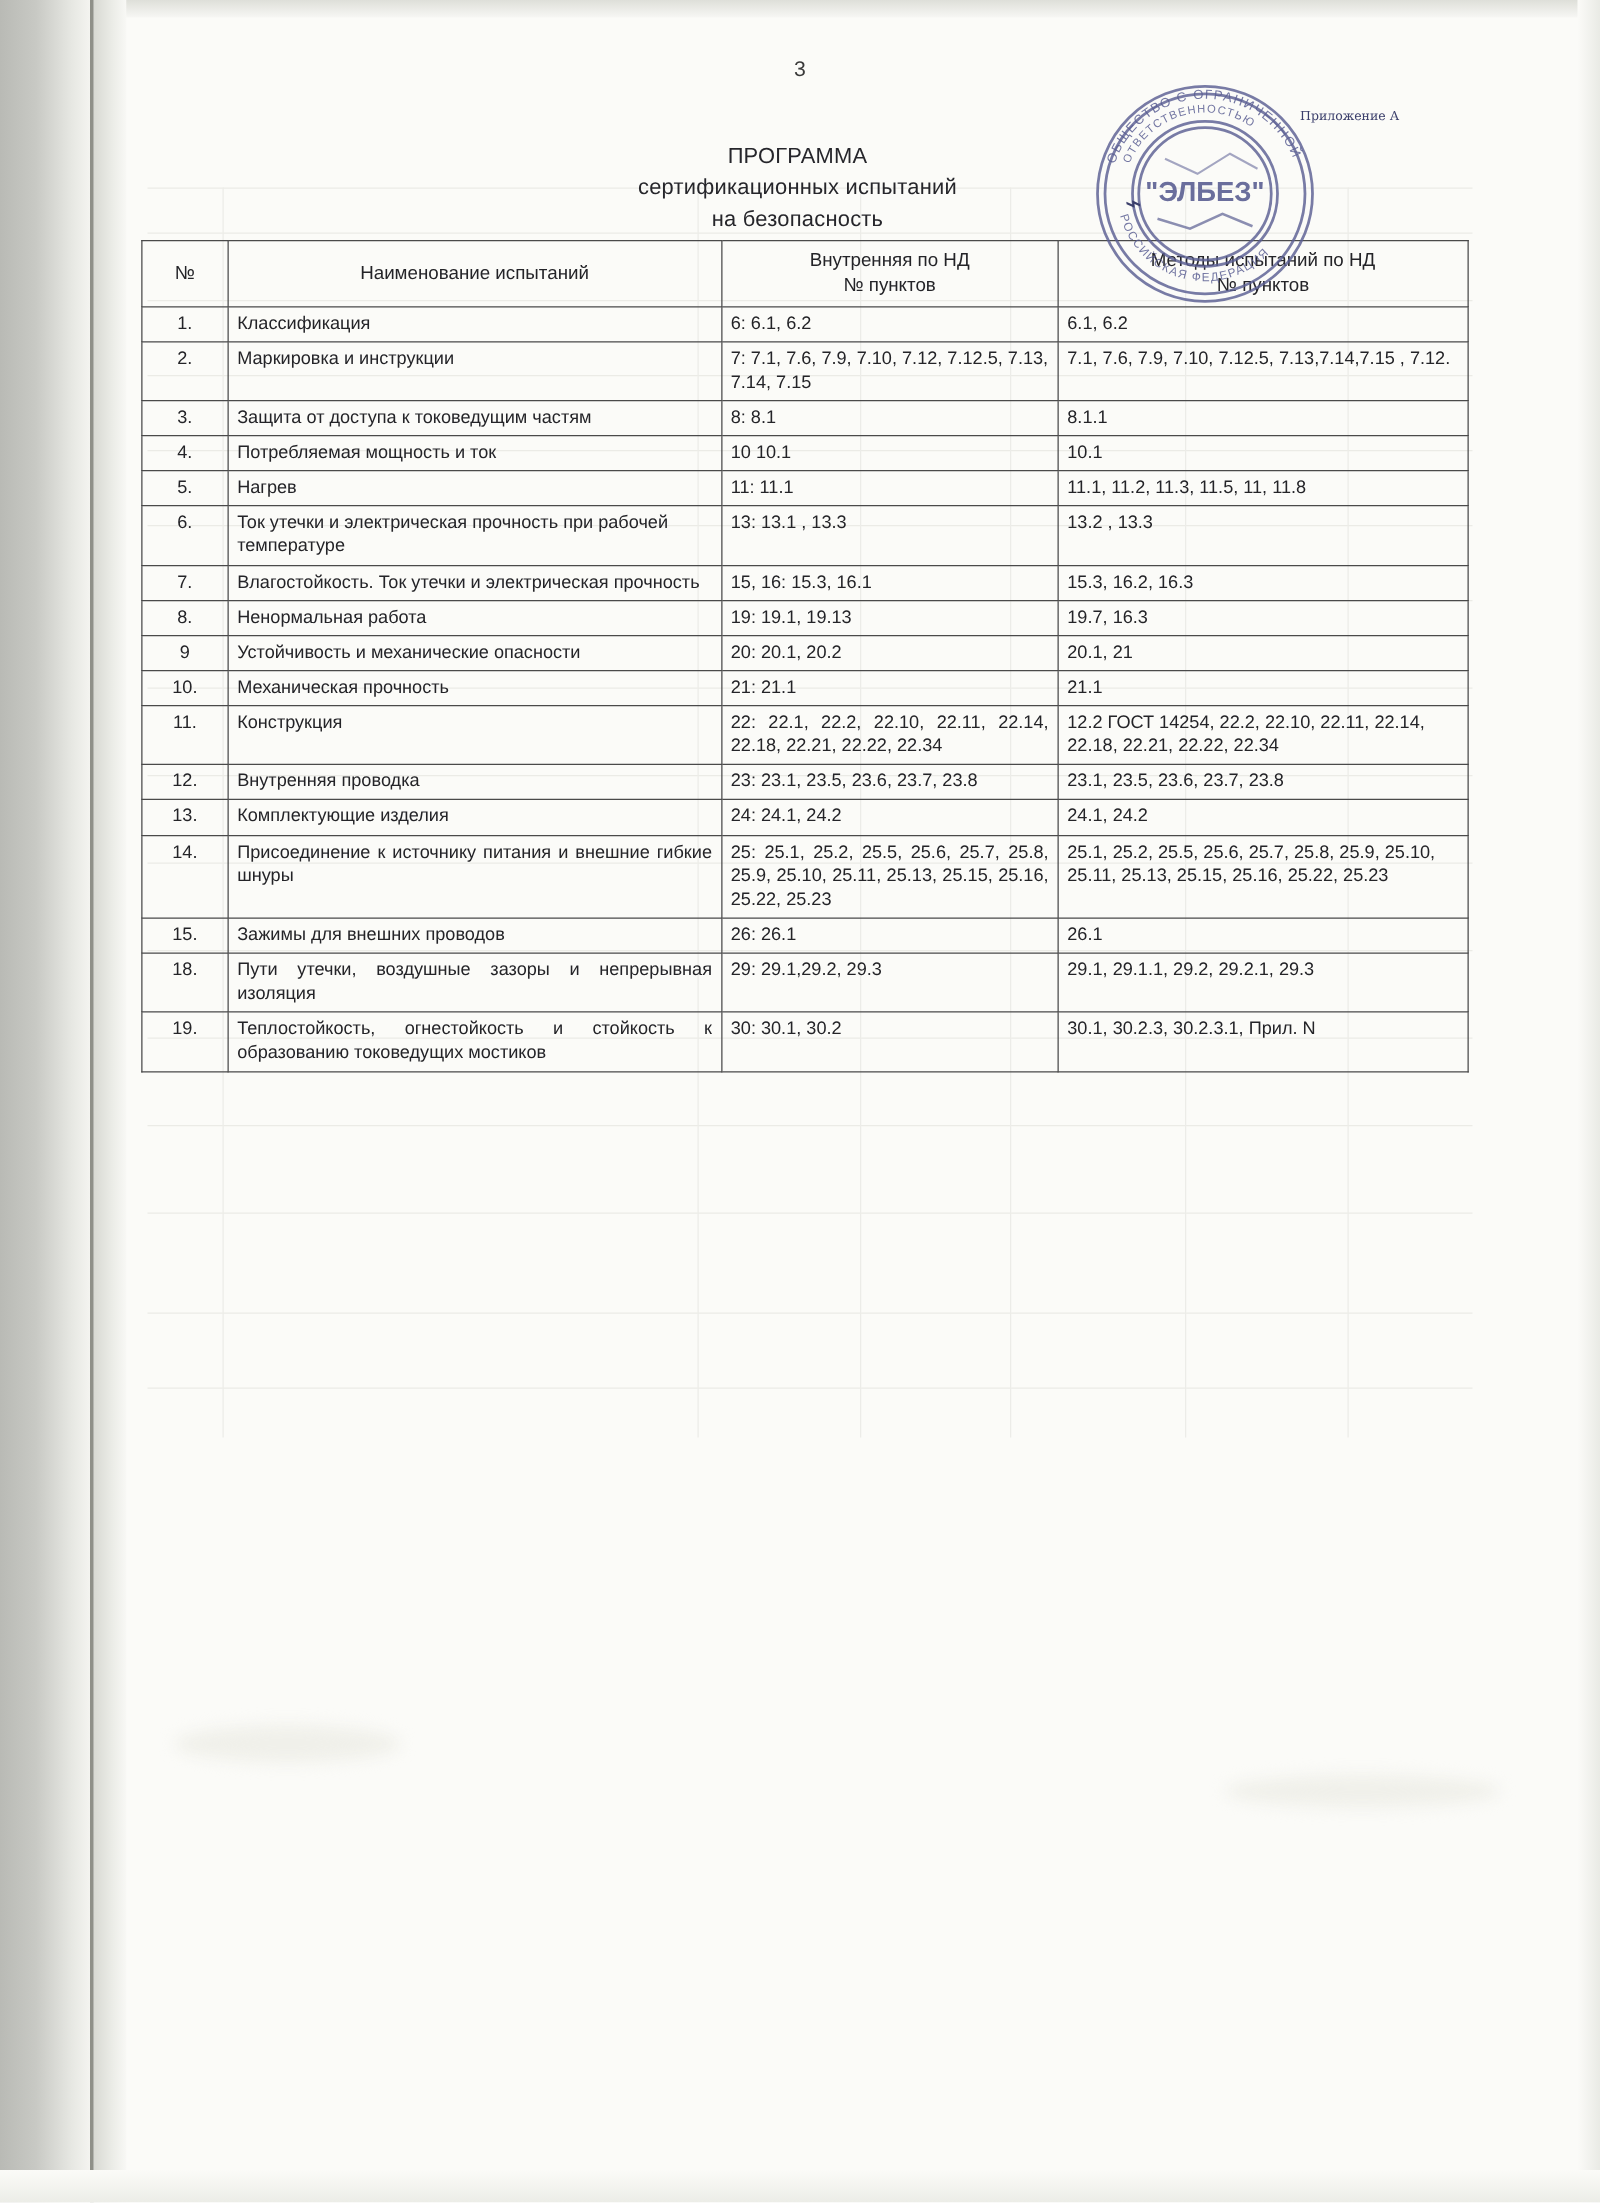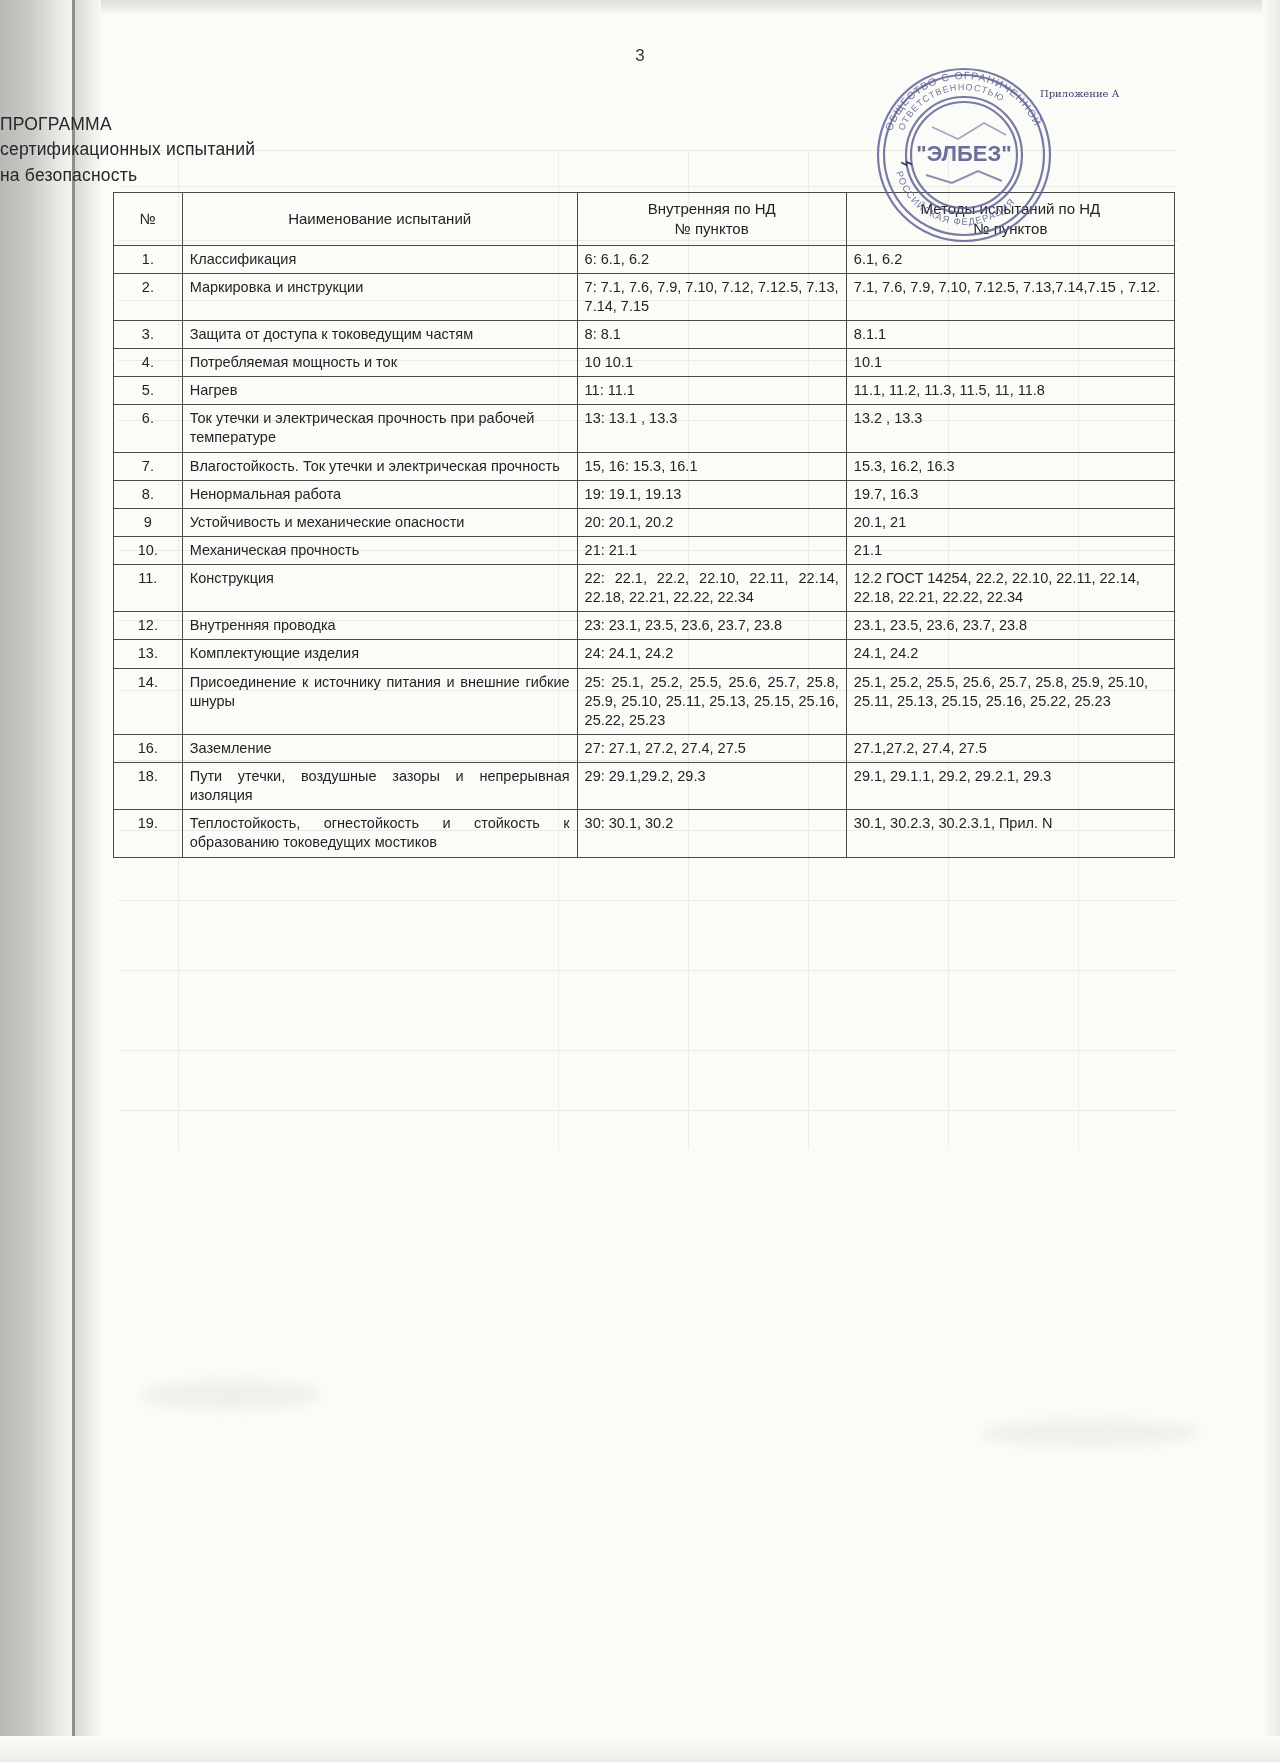--- a/index.html
+++ b/index.html
@@ -68,20 +68,21 @@
     font-size: 17px;
     color: #3a3a3a;
   }
 
   
   .title-block {
     position: absolute;
     top: 112px;
     left: 0;
     width: 1276px;
+    text-align: center;
     color: #26262b;
     line-height: 1.45;
   }
   .title-line {
     font-size: 17.5px;
     letter-spacing: 0.2px;
   }
   .ghost-table {
     position: absolute;
     left: 118px;
@@ -308,24 +309,24 @@
         <td>24: 24.1, 24.2</td>
         <td>24.1, 24.2</td>
       </tr>
       <tr>
         <td class="cell-num">14.</td>
         <td class="justify">Присоединение  к  источнику  питания  и  внешние гибкие шнуры</td>
         <td class="justify">25:  25.1,  25.2,  25.5,  25.6,  25.7, 25.8,  25.9,  25.10,  25.11,  25.13, 25.15, 25.16, 25.22, 25.23</td>
         <td>25.1, 25.2, 25.5, 25.6, 25.7, 25.8, 25.9, 25.10, 25.11, 25.13, 25.15, 25.16, 25.22, 25.23</td>
       </tr>
       <tr>
-        <td class="cell-num">16.</td>
-        <td>Заземление</td>
-        <td>27: 27.1, 27.2, 27.4, 27.5</td>
-        <td>27.1,27.2, 27.4, 27.5</td>
+        <td class="cell-num">15.</td>
+        <td>Зажимы для внешних проводов</td>
+        <td>26: 26.1</td>
+        <td>26.1</td>
       </tr>
       <tr>
         <td class="cell-num">18.</td>
         <td class="justify">Пути  утечки,  воздушные  зазоры  и  непрерывная изоляция</td>
         <td>29:  29.1,29.2, 29.3</td>
         <td>29.1, 29.1.1, 29.2, 29.2.1, 29.3</td>
       </tr>
       <tr>
         <td class="cell-num">19.</td>
         <td class="justify">Теплостойкость,    огнестойкость    и    стойкость    к образованию токоведущих мостиков</td>

